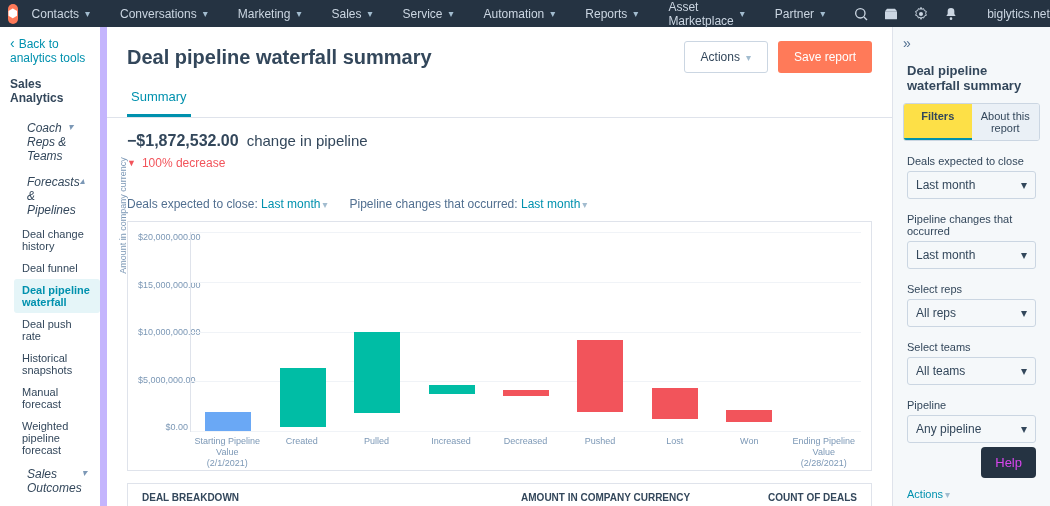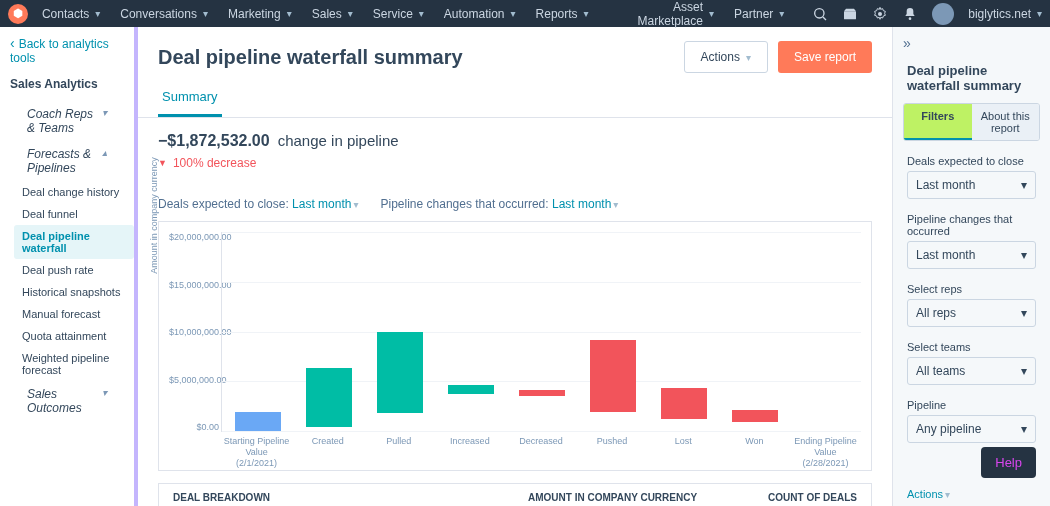--- a/index.html
+++ b/index.html
@@ -13,21 +13,21 @@
   .topnav .ic { width: 16px; height: 16px; display: inline-block; }
   .topnav .avatar { width: 22px; height: 22px; border-radius: 11px; background: #7c98b6; }
 
   .chev-d::after { content:"▾"; font-size:10px; margin-left:2px; color:#a2bccf; }
   .chev-l::before { content:"‹"; font-size:14px; margin-right:4px; }
   .chev-dbl::before { content:"»"; }
 
   .shell { display: flex; height: 479px; }
 
   
-  .leftcol { width: 138px; border-right: 4px solid #c4b5fd; background: #fff; }
+  .leftcol { width: 107px; border-right: 7px solid #c4b5fd; background: #fff; }
   .backlink { padding: 8px 10px; font-size: 12px; color: #0091ae; cursor: pointer; }
   .sa-title { padding: 4px 10px 10px; font-size: 12px; font-weight: 600; color: #33475b; }
   .navrow { display:flex; justify-content:space-between; padding:6px 27px; font-size:12px; cursor:pointer;font-style:italic; }
   .navrow .exp { font-size:10px; color:#7c98b6; }
   .subs { padding-left: 14px; }
   .subrow { padding:5px 8px; font-size:11px; color:#33475b; cursor:pointer; border-radius:3px; }
   .subrow.sel { background:#e5f5f8; color:#0091ae; font-weight:600; }
 
   
   .maincol { flex: 1; position: relative; display:flex; flex-direction:column; }
@@ -68,37 +68,37 @@
   th { text-align:left; text-transform:uppercase; font-size:10px; color:#33475b; font-weight:600; }
   th:nth-child(2), th:nth-child(3), td:nth-child(2), td:nth-child(3) { text-align:right; }
   td a.lnk { color:#0091ae; }
 
   
   .rightcol { width:158px; border-left:1px solid #dfe3eb; background:#f5f8fa; display:flex; flex-direction:column; }
   .collapse { padding:8px 10px; text-align:left; color:#516f90; font-size:14px; cursor:pointer; }
   .r-title { padding:4px 14px 10px; font-size:13px; font-weight:600; color:#33475b; }
   .rtabs { display:flex; margin:0 10px 10px; border:1px solid #cbd6e2; border-radius:3px; overflow:hidden; }
   .rtab { flex:1; text-align:center; font-size:11px; padding:6px 0; cursor:pointer; background:#eaf0f6; }
-  .rtab.act { background:#bef264; border-bottom:2px solid #0091ae; font-weight:600; }
+  .rtab.act { background:#fde047; border-bottom:2px solid #0091ae; font-weight:600; }
   .field { padding:4px 14px 10px; }
   .flabel { font-size:11px; color:#33475b; margin-bottom:4px; }
   .fsel { border:1px solid #cbd6e2; background:#f5f8fa; border-radius:3px; padding:6px 8px; font-size:12px; display:flex; justify-content:space-between; align-items:center; cursor:pointer; }
   .grow { flex:1; overflow:auto; }
   .actions-ln { padding:6px 14px; font-size:11px; color:#0091ae; cursor:pointer; }
   .addfilter { padding:0 14px 10px; font-size:12px; color:#0091ae; cursor:pointer; }
   .addfilter::before { content:"+ "; }
 
   .help { position:fixed; right:14px; bottom:28px; background:#253342; color:#d946ef; padding:8px 14px; border-radius:4px; font-size:13px; cursor:pointer; }
 </style>
 </head>
 <body>
 
 <div class="topnav">
   <div class="hub">⬢</div>
-  <div id="nav-items" style="display:flex;gap:20px;text-align:right;">
+  <div id="nav-items" style="display:flex;gap:30px;">
       <span class="item chev-d">Contacts</span>
       <span class="item chev-d">Conversations</span>
       <span class="item chev-d">Marketing</span>
       <span class="item chev-d">Sales</span>
       <span class="item chev-d">Service</span>
       <span class="item chev-d">Automation</span>
       <span class="item chev-d">Reports</span>
       <span class="item chev-d">Asset Marketplace</span>
       <span class="item chev-d">Partner</span>
     </div>
@@ -145,21 +145,20 @@
           <span>Forecasts &amp; Pipelines</span>
           <span class="exp">▴</span>
         </div>
         <div class="subs">
           <div class="subrow">Deal change history</div>
           <div class="subrow">Deal funnel</div>
           <div class="subrow sel">Deal pipeline waterfall</div>
           <div class="subrow">Deal push rate</div>
           <div class="subrow">Historical snapshots</div>
           <div class="subrow">Manual forecast</div>
-          <div class="subrow">Quota attainment</div>
           <div class="subrow">Weighted pipeline forecast</div>
         </div>
         <div class="navrow">
           <span>Sales Outcomes</span>
           <span class="exp">▾</span>
         </div>
       </div>
   </div>
 
   <div class="maincol">

